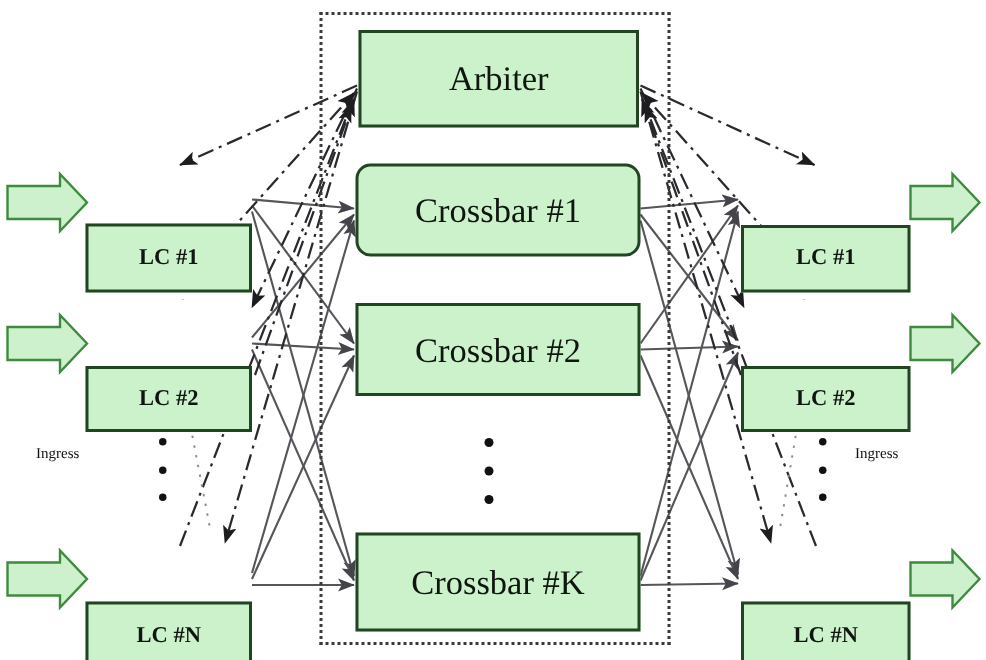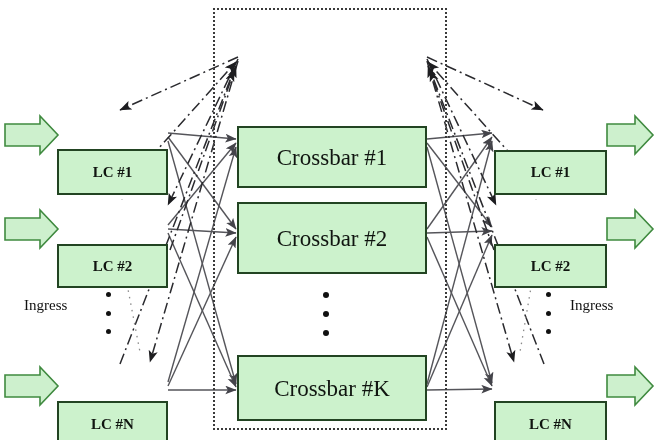--- a/index.html
+++ b/index.html
@@ -38,21 +38,21 @@
   .node.lc {
     font-size: 15px;
     font-weight: bold;
     margin-top: 37px;
   }
   .node.big {
     font-size: 23px;
   }
   .side-label {
     position: absolute;
-    font-size: 15px;
+    font-size: 10px;
     color: #111111;
     z-index: 3;
     white-space: nowrap;
   }
   .vdots {
     position: absolute;
     z-index: 3;
     display: flex;
     flex-direction: column;
     align-items: center;
@@ -157,25 +157,28 @@
       <path d="M5,375 L40,375 L40,367 L58,386 L40,405 L40,397 L5,397 z"></path>
     </g>
 
     <g fill="#cdf0cd" stroke="#3f8a3f" stroke-width="1.6" stroke-linejoin="miter">
       <path d="M607,124 L635,124 L635,116 L653,135 L635,154 L635,146 L607,146 z"></path>
       <path d="M607,218 L635,218 L635,210 L653,229 L635,248 L635,240 L607,240 z"></path>
       <path d="M607,375 L635,375 L635,367 L653,386 L635,405 L635,397 L607,397 z"></path>
     </g>
   </svg>
 
-
-  <div class="node big" style="left:237px; top:126px; width:190px; height:62px;">
+  <div class="node big" style="left:239px; top:20px; width:187px; height:65px;">
+    <span>Arbiter</span>
+  </div>
+
+  <div class="node big" style="left:237px; top:109px; width:190px; height:62px;border-radius:10px;">
     <span>Crossbar #1</span>
   </div>
-  <div class="node big" style="left:237px; top:202px; width:190px; height:72px;">
+  <div class="node big" style="left:237px; top:202px; width:190px; height:62px;">
     <span>Crossbar #2</span>
   </div>
   <div class="node big" style="left:237px; top:355px; width:190px; height:66px;">
     <span>Crossbar #K</span>
   </div>
 
   <div class="node lc" style="left:57px; top:112px; width:111px; height:46px;">
     <span>LC #1</span>
   </div>
   <div class="node lc" style="left:57px; top:207px; width:111px; height:44px;">

